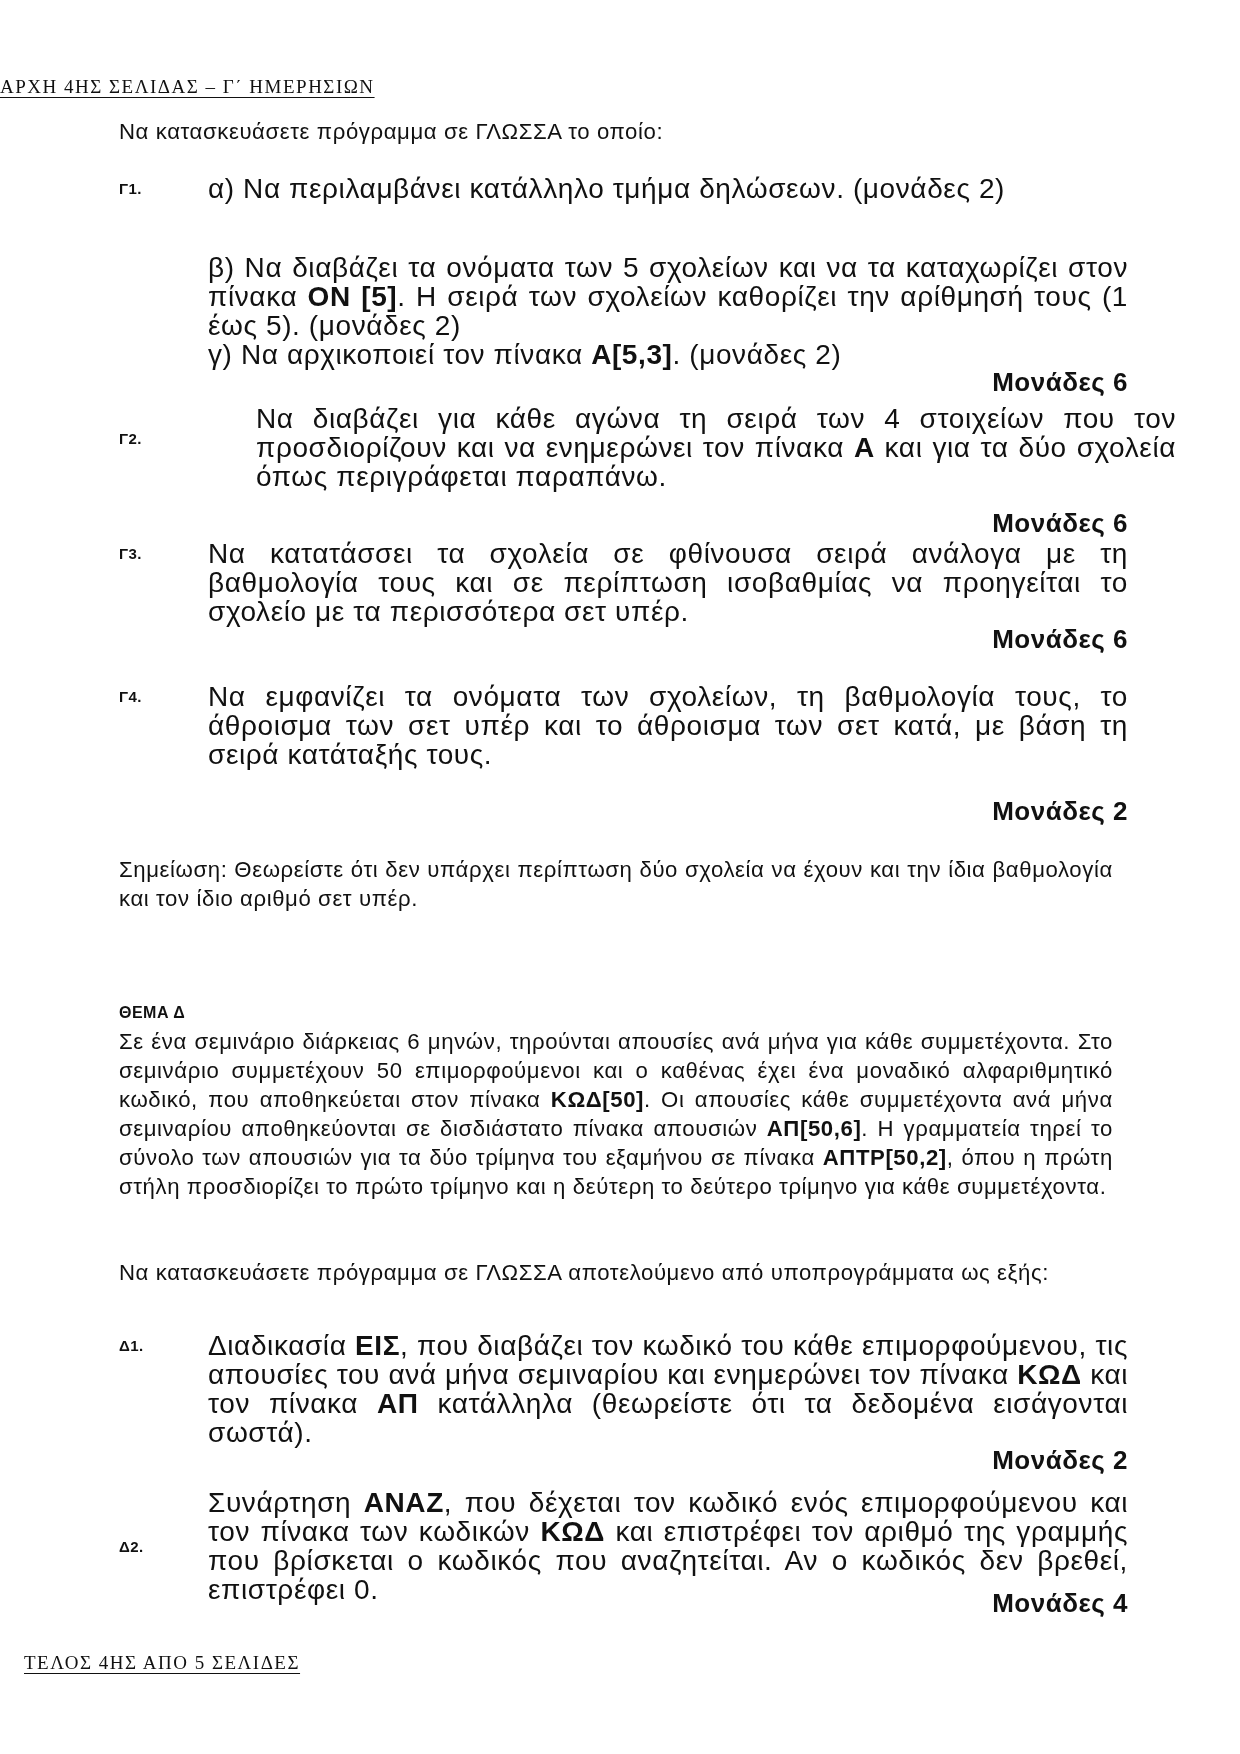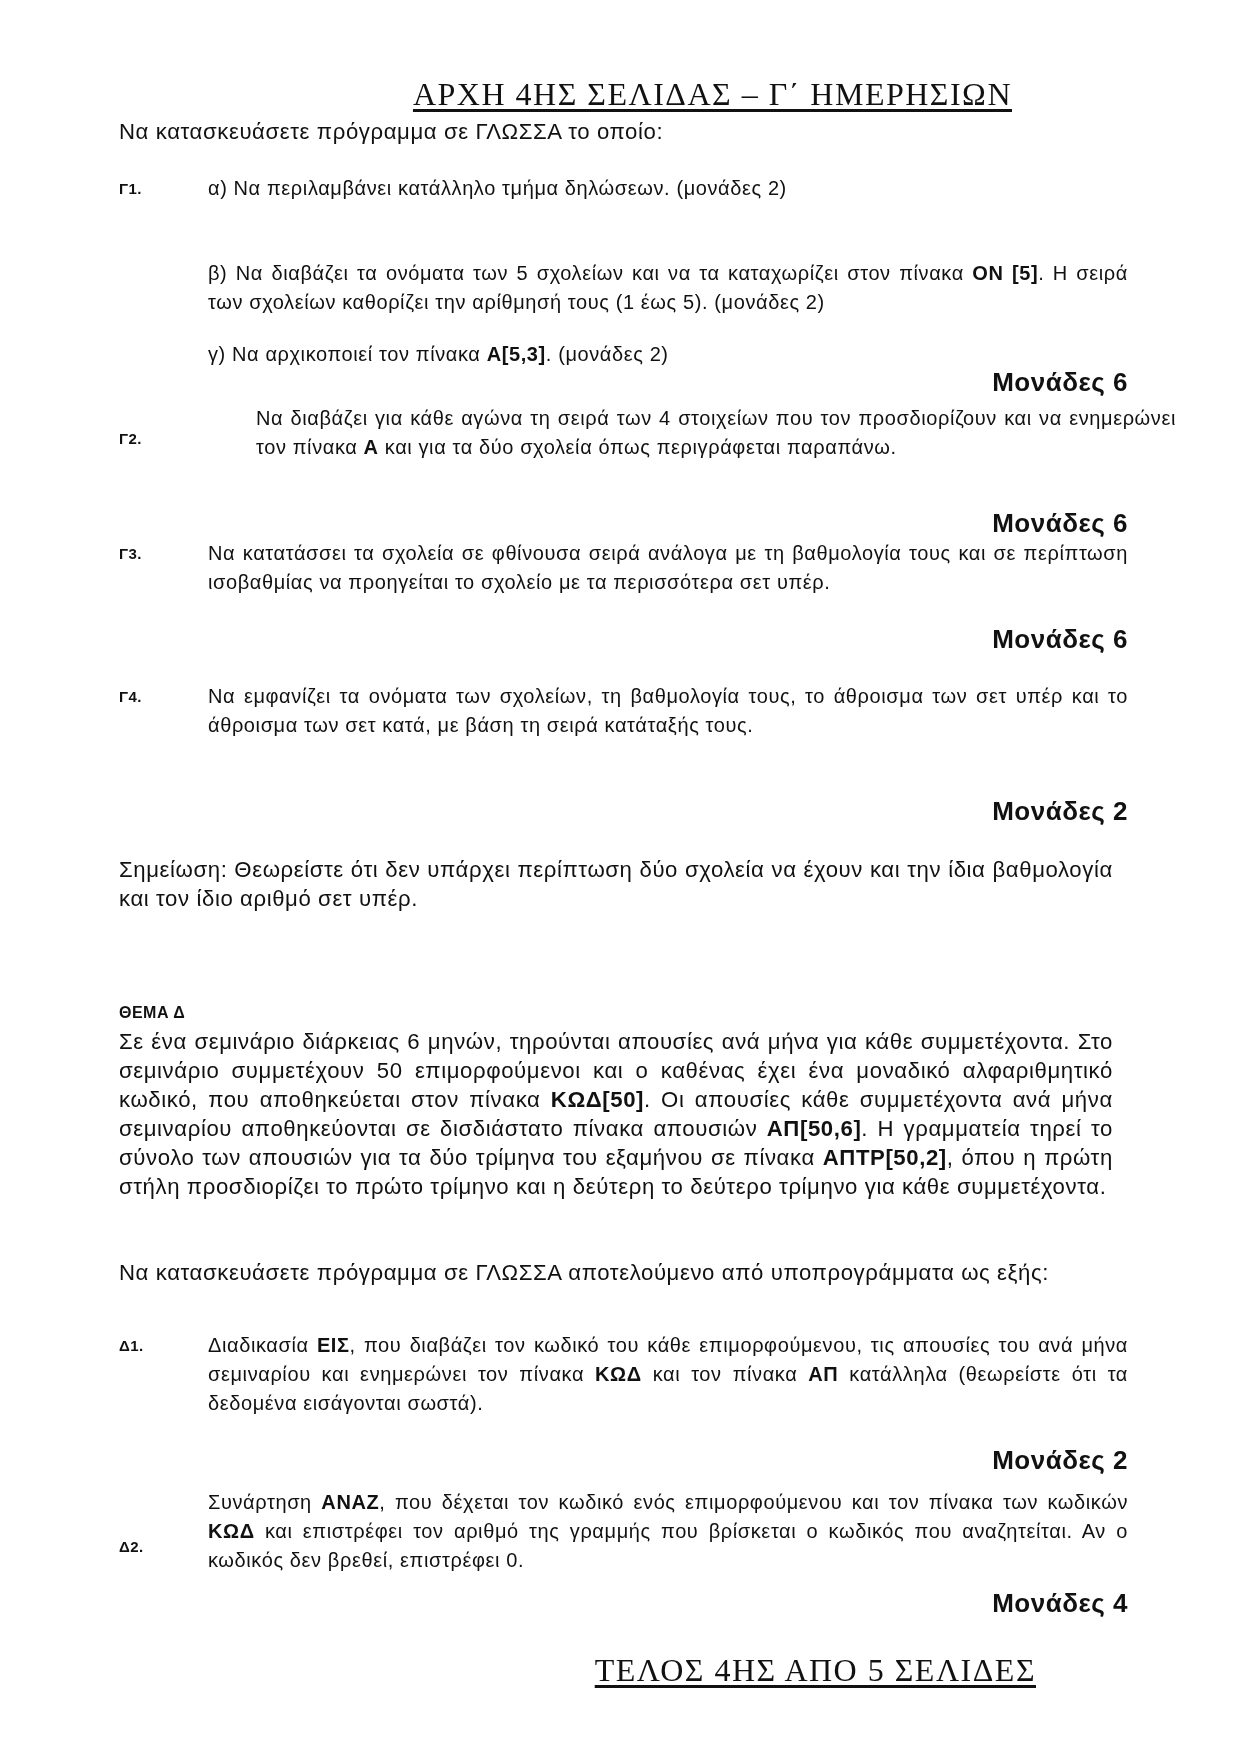--- a/index.html
+++ b/index.html
@@ -2,42 +2,42 @@
 <html><head>
   <meta charset="utf-8">
   <style>
     html, body { margin: 0; padding: 0; background: #ffffff; }
     body {
       width: 1240px; height: 1754px; position: relative; overflow: hidden;
       color: #111;
       font-family: "Liberation Sans", sans-serif;
     }
     .page-header, .page-footer {
-      position: absolute; left: 0; width: 1012px; text-align: right;
-      font-family: "Liberation Serif", serif; font-size: 32px;
+      position: absolute; left: 0; width: 1012px; text-align: left;
+      font-family: "Liberation Serif", serif; font-size: 19px;
       letter-spacing: 1.5px;
     }
     .page-header span, .page-footer span { text-decoration: underline; text-underline-offset: 4px; }
     .page-header { top: 76px; }
     .page-footer { top: 1652px; padding-left: 24px; }
 
     .txt {
       position: absolute; left: 119px; width: 1009px;
       font-size: 22.5px; line-height: 29px; letter-spacing: 0.6px;
       text-align: justify; text-justify: inter-word;
       transform: scaleX(0.985); transform-origin: left top;
     }
     .txt.last-left { text-align-last: left; }
     .label {
       position: absolute; left: 119px; font-size: 15px; font-weight: bold; line-height: 29px;
       letter-spacing: 0.5px;
     }
     .item-text {
       position: absolute; left: 208px; width: 920px;
-      font-size: 20px; line-height: 29px; letter-spacing: 0.6px;
+      font-size: 28px; line-height: 29px; letter-spacing: 0.6px;
       text-align: justify;
     }
     .marks {
       position: absolute; right: 112px; font-size: 26px; font-weight: bold; line-height: 29px;
       letter-spacing: 0.5px;
     }
     b { font-weight: bold; }
     .section-title {
       position: absolute; left: 119px; font-size: 16px; font-weight: bold; line-height: 29px;
       letter-spacing: 0.5px;
@@ -45,21 +45,21 @@
   </style>
 </head>
 <body>
 
 <div class="page-header"><span>ΑΡΧΗ 4ΗΣ ΣΕΛΙΔΑΣ – Γ΄ ΗΜΕΡΗΣΙΩΝ</span></div>
 
 <div class="txt" style="top:117px;">Να κατασκευάσετε πρόγραμμα σε ΓΛΩΣΣΑ το οποίο:</div>
 
 <div class="label" style="top:174px;">Γ1.</div>
 <div class="item-text" style="top:174px;">α) Να περιλαμβάνει κατάλληλο τμήμα δηλώσεων. (μονάδες 2)</div>
-<div class="item-text" style="top:259px;"><span>β) Να διαβάζει τα ονόματα των 5 σχολείων και να τα καταχωρίζει στον πίνακα </span><b>ΟΝ [5]</b><span>. Η σειρά των σχολείων καθορίζει την αρίθμησή τους (1 έως 5). (μονάδες 2)</span></div>
+<div class="item-text" style="top:253px;"><span>β) Να διαβάζει τα ονόματα των 5 σχολείων και να τα καταχωρίζει στον πίνακα </span><b>ΟΝ [5]</b><span>. Η σειρά των σχολείων καθορίζει την αρίθμησή τους (1 έως 5). (μονάδες 2)</span></div>
 <div class="item-text" style="top:340px;"><span>γ) Να αρχικοποιεί τον πίνακα </span><b>Α[5,3]</b><span>. (μονάδες 2)</span></div>
 <div class="marks" style="top:368px;">Μονάδες 6</div>
 
 <div class="label" style="top:424px;">Γ2.</div>
 <div class="item-text" style="top:404px;margin-left:48px;"><span>Να διαβάζει για κάθε αγώνα τη σειρά των 4 στοιχείων που τον προσδιορίζουν και να ενημερώνει τον πίνακα </span><b>Α</b><span> και για τα δύο σχολεία όπως περιγράφεται παραπάνω.</span></div>
 <div class="marks" style="top:509px;">Μονάδες 6</div>
 
 <div class="label" style="top:539px;">Γ3.</div>
 <div class="item-text" style="top:539px;">Να κατατάσσει τα σχολεία σε φθίνουσα σειρά ανάλογα με τη βαθμολογία τους και σε περίπτωση ισοβαθμίας να προηγείται το σχολείο με τα περισσότερα σετ υπέρ.</div>
 <div class="marks" style="top:625px;">Μονάδες 6</div>

